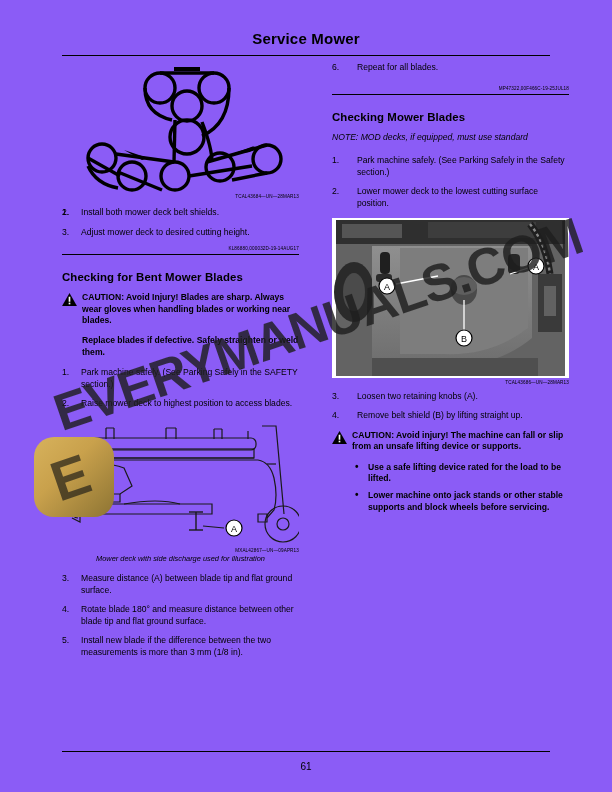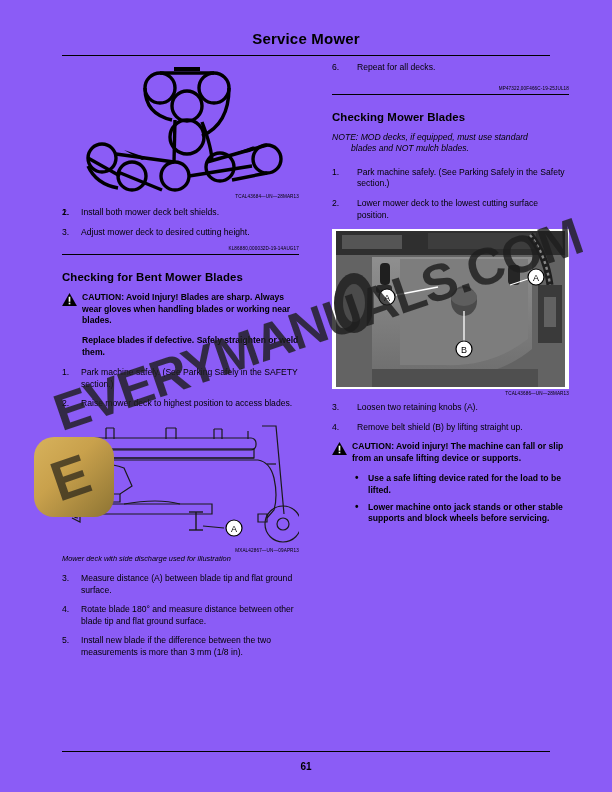--- a/index.html
+++ b/index.html
@@ -118,20 +118,21 @@
   .figcode {
     font-size: 4.6px;
     text-align: right;
     letter-spacing: .15px;
     margin: 2px 0 1px 0;
     font-family: "Liberation Sans", sans-serif;
   }
   .caption {
     font-size: 7.4px;
     font-style: italic;
+    text-align: center;
     margin: 1px 0 10px 0;
   }
   .hr-thin {
     height: 1px;
     background: #000;
     margin: 3px 0 16px 0;
   }
 
   
   .fig { position: relative; margin: 0 0 0 0; }
@@ -146,21 +147,21 @@
     height: 1px;
     background: #000;
   }
   .page-num {
     position: absolute;
     bottom: 20px;
     left: 0;
     width: 612px;
     text-align: center;
     font-size: 10px;
-    font-weight: bold;
+    font-weight: normal;
   }
 
   
   .watermark {
     position: absolute;
     left: 0; top: 0;
     width: 612px; height: 792px;
     pointer-events: none;
     z-index: 50;
   }
@@ -340,32 +341,31 @@
         <span>Install new blade if the difference between the two measurements is more than 3 mm (1/8 in).</span>
       </li>
     </ol>
   </div>
 
   <div class="col col-right">
 
     <ol class="steps wide">
       <li>
         <span class="num">6.</span>
-        <span>Repeat for all decks.</span>
+        <span>Repeat for all blades.</span>
       </li>
     </ol>
 
     <div class="figcode" style="margin-top:12px">MP47322,00F466C-19-25JUL18</div>
     <div class="hr-thin"></div>
 
     <h2 class="sect">Checking Mower Blades</h2>
 
     <div class="note">
       <span>NOTE: MOD decks, if equipped, must use standard</span>
-      <span class="ind">blades and NOT mulch blades.</span>
     </div>
 
     <ol class="steps wide">
       <li>
         <span class="num">1.</span>
         <span>Park machine safely. (See Parking Safely in the Safety section.)</span>
       </li>
       <li>
         <span class="num">2.</span>
         <span>Lower mower deck to the lowest cutting surface position.</span>

